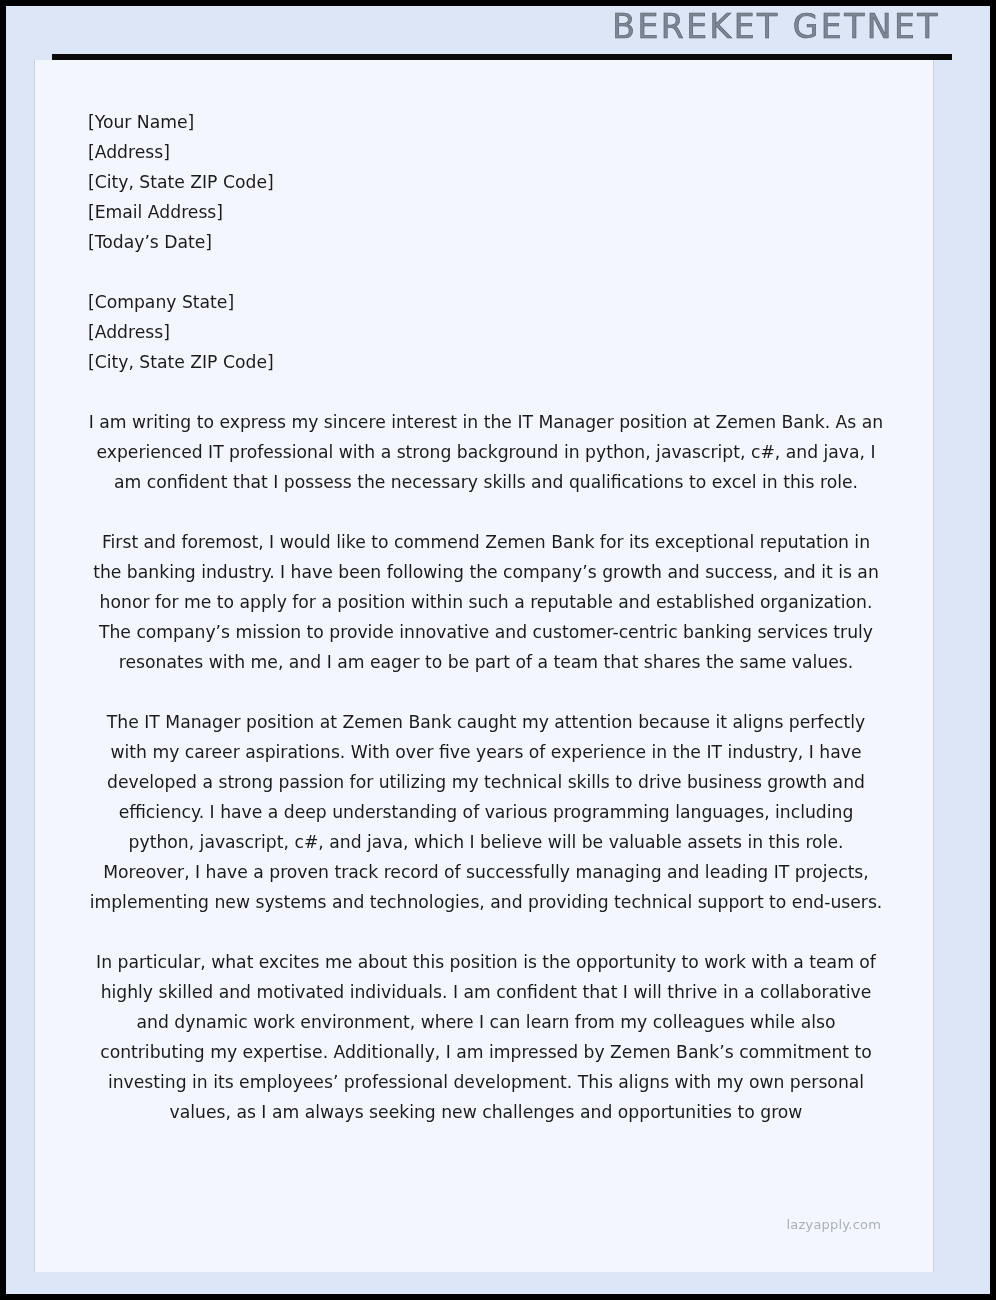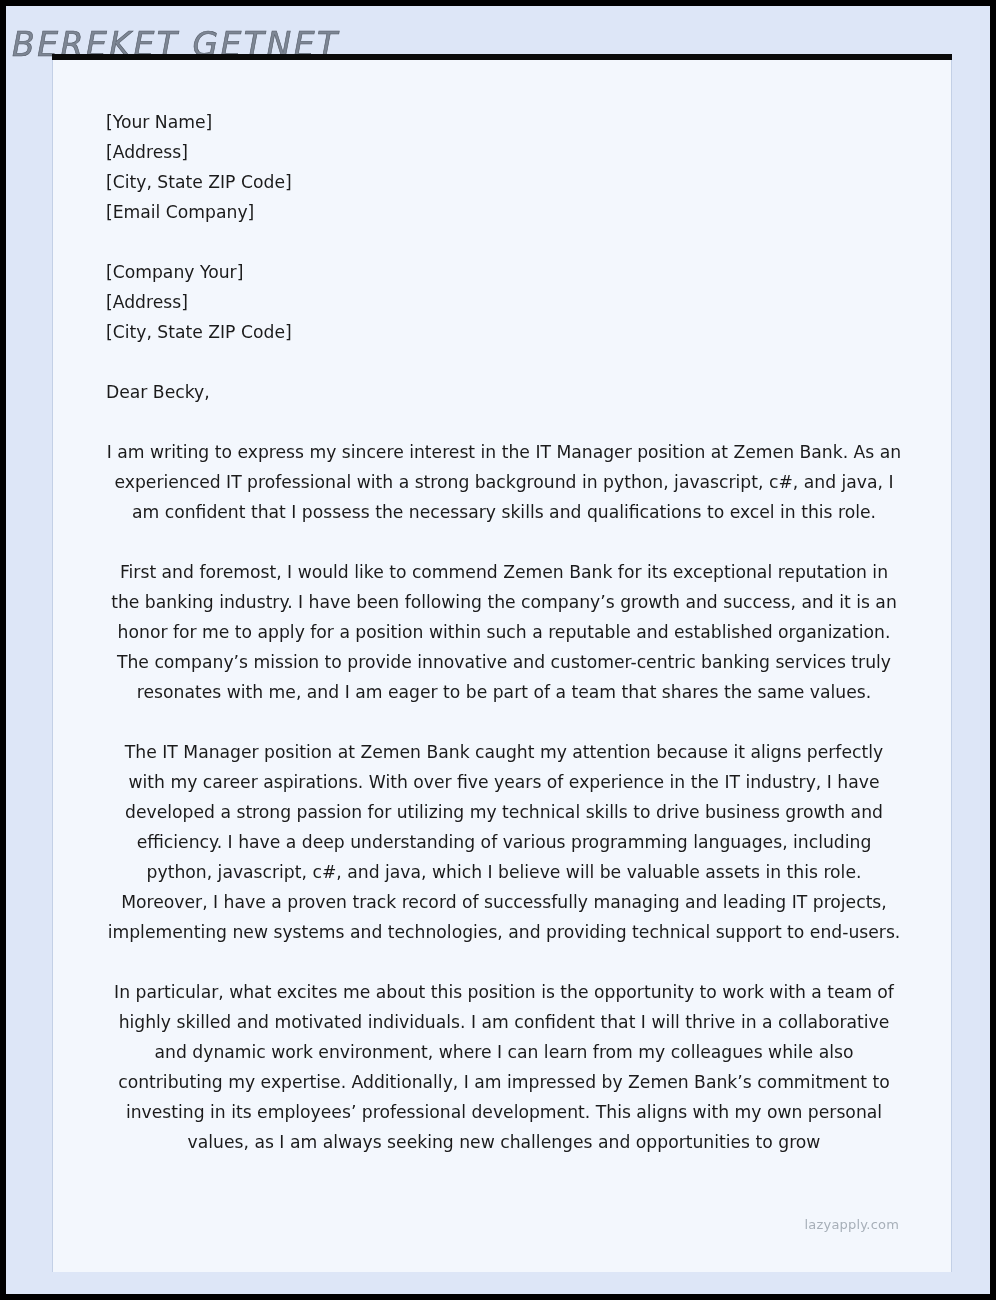--- a/index.html
+++ b/index.html
@@ -18,29 +18,28 @@
     width: 996px;
     height: 1300px;
     background: #dde6f7;
     box-sizing: border-box;
     border: 6px solid #000000;
     overflow: hidden;
   }
   .header {
     position: absolute;
     left: 6px;
-    top: 22px;
+    top: 4px;
     right: 6px;
     height: 42px;
     display: flex;
     align-items: flex-start;
-    justify-content: flex-start;
+    justify-content: flex-end;
     padding-right: 44px;
     box-sizing: border-box;
-    font-style: italic;
   }
   .header-name {
     font-family: "DejaVu Sans", sans-serif;
     font-size: 33px;
     letter-spacing: 2.5px;
     color: #7d8694;
     font-weight: 400;
     line-height: 1;
     text-shadow: 0 0 0 transparent;
     -webkit-text-stroke: 0.6px #555c68;
@@ -48,21 +47,21 @@
   .rule {
     position: absolute;
     left: 46px;
     top: 48px;
     width: 900px;
     height: 6px;
     background: #0a0a0a;
   }
   .sheet {
     position: absolute;
-    left: 46px;
+    left: 28px;
     top: 54px;
     width: 900px;
     height: 1212px;
     background: #f3f7fd;
     border-left: 1px solid #c3d0e6;
     border-right: 1px solid #c3d0e6;
     box-sizing: border-box;
     overflow: hidden;
   }
   .letter {
@@ -111,30 +110,30 @@
 
   <div class="rule"></div>
 
   <div class="sheet">
     <div class="letter">
 
       <div class="block">
         <div class="addr-line">[Your Name]</div>
         <div class="addr-line">[Address]</div>
         <div class="addr-line">[City, State ZIP Code]</div>
-        <div class="addr-line">[Email Company]</div>
+        <div class="addr-line">[Email Address]</div>
+        <div class="addr-line">[Today’s Date]</div>
       </div>
 
       <div class="block">
-        <div class="addr-line">[Company Your]</div>
+        <div class="addr-line">[Company State]</div>
         <div class="addr-line">[Address]</div>
         <div class="addr-line">[City, State ZIP Code]</div>
       </div>
 
-      <div class="salutation">Dear Becky,</div>
 
       <p class="para">I am writing to express my sincere interest in the IT Manager position at Zemen Bank. As an experienced IT professional with a strong background in python, javascript, c#, and java, I am confident that I possess the necessary skills and qualifications to excel in this role.</p>
       <p class="para">First and foremost, I would like to commend Zemen Bank for its exceptional reputation in the banking industry. I have been following the company’s growth and success, and it is an honor for me to apply for a position within such a reputable and established organization. The company’s mission to provide innovative and customer-centric banking services truly resonates with me, and I am eager to be part of a team that shares the same values.</p>
       <p class="para">The IT Manager position at Zemen Bank caught my attention because it aligns perfectly with my career aspirations. With over five years of experience in the IT industry, I have developed a strong passion for utilizing my technical skills to drive business growth and efficiency. I have a deep understanding of various programming languages, including python, javascript, c#, and java, which I believe will be valuable assets in this role. Moreover, I have a proven track record of successfully managing and leading IT projects, implementing new systems and technologies, and providing technical support to end-users.</p>
       <p class="para">In particular, what excites me about this position is the opportunity to work with a team of highly skilled and motivated individuals. I am confident that I will thrive in a collaborative and dynamic work environment, where I can learn from my colleagues while also contributing my expertise. Additionally, I am impressed by Zemen Bank’s commitment to investing in its employees’ professional development. This aligns with my own personal values, as I am always seeking new challenges and opportunities to grow</p>
 
     </div>
 
     <div class="watermark">lazyapply.com</div>
   </div>

